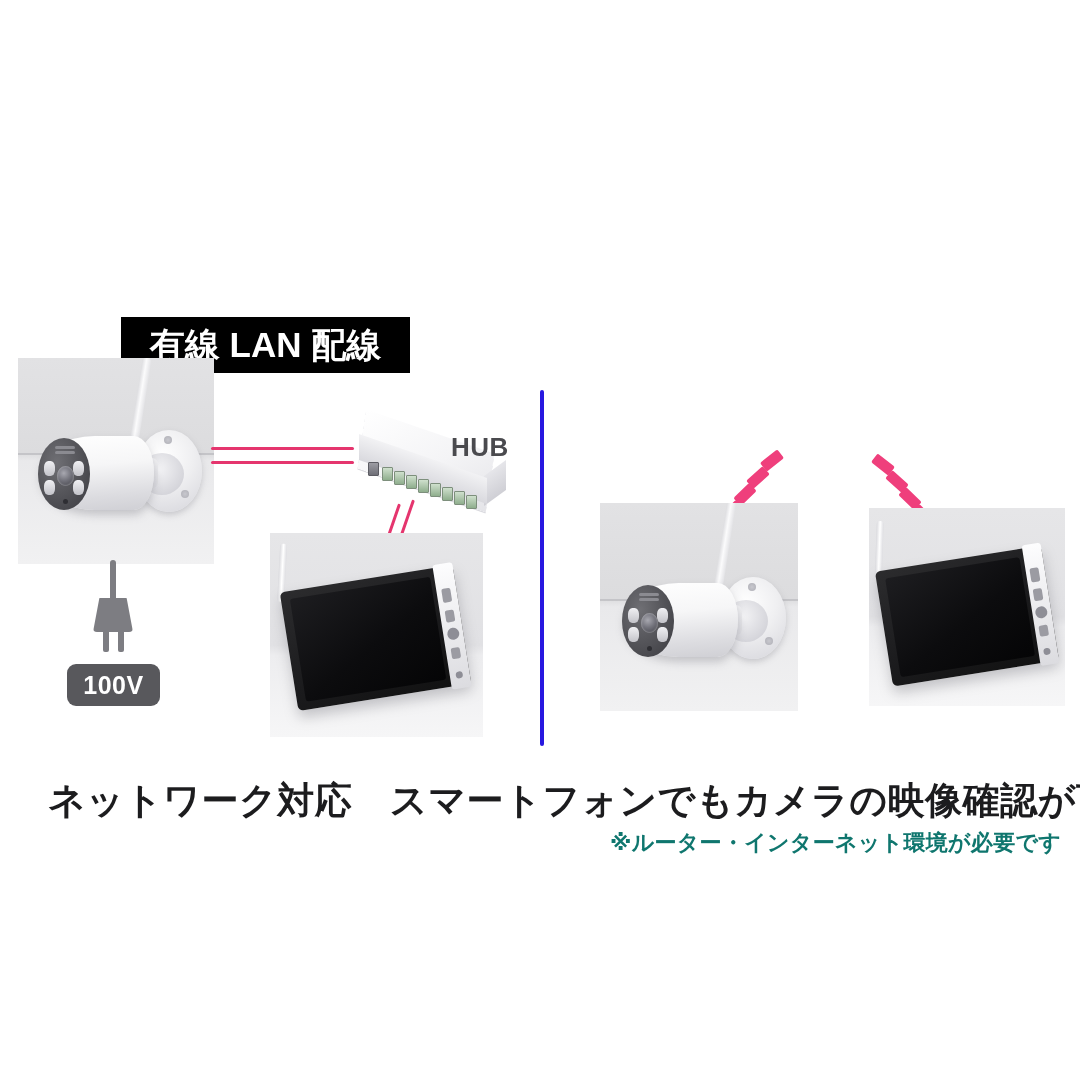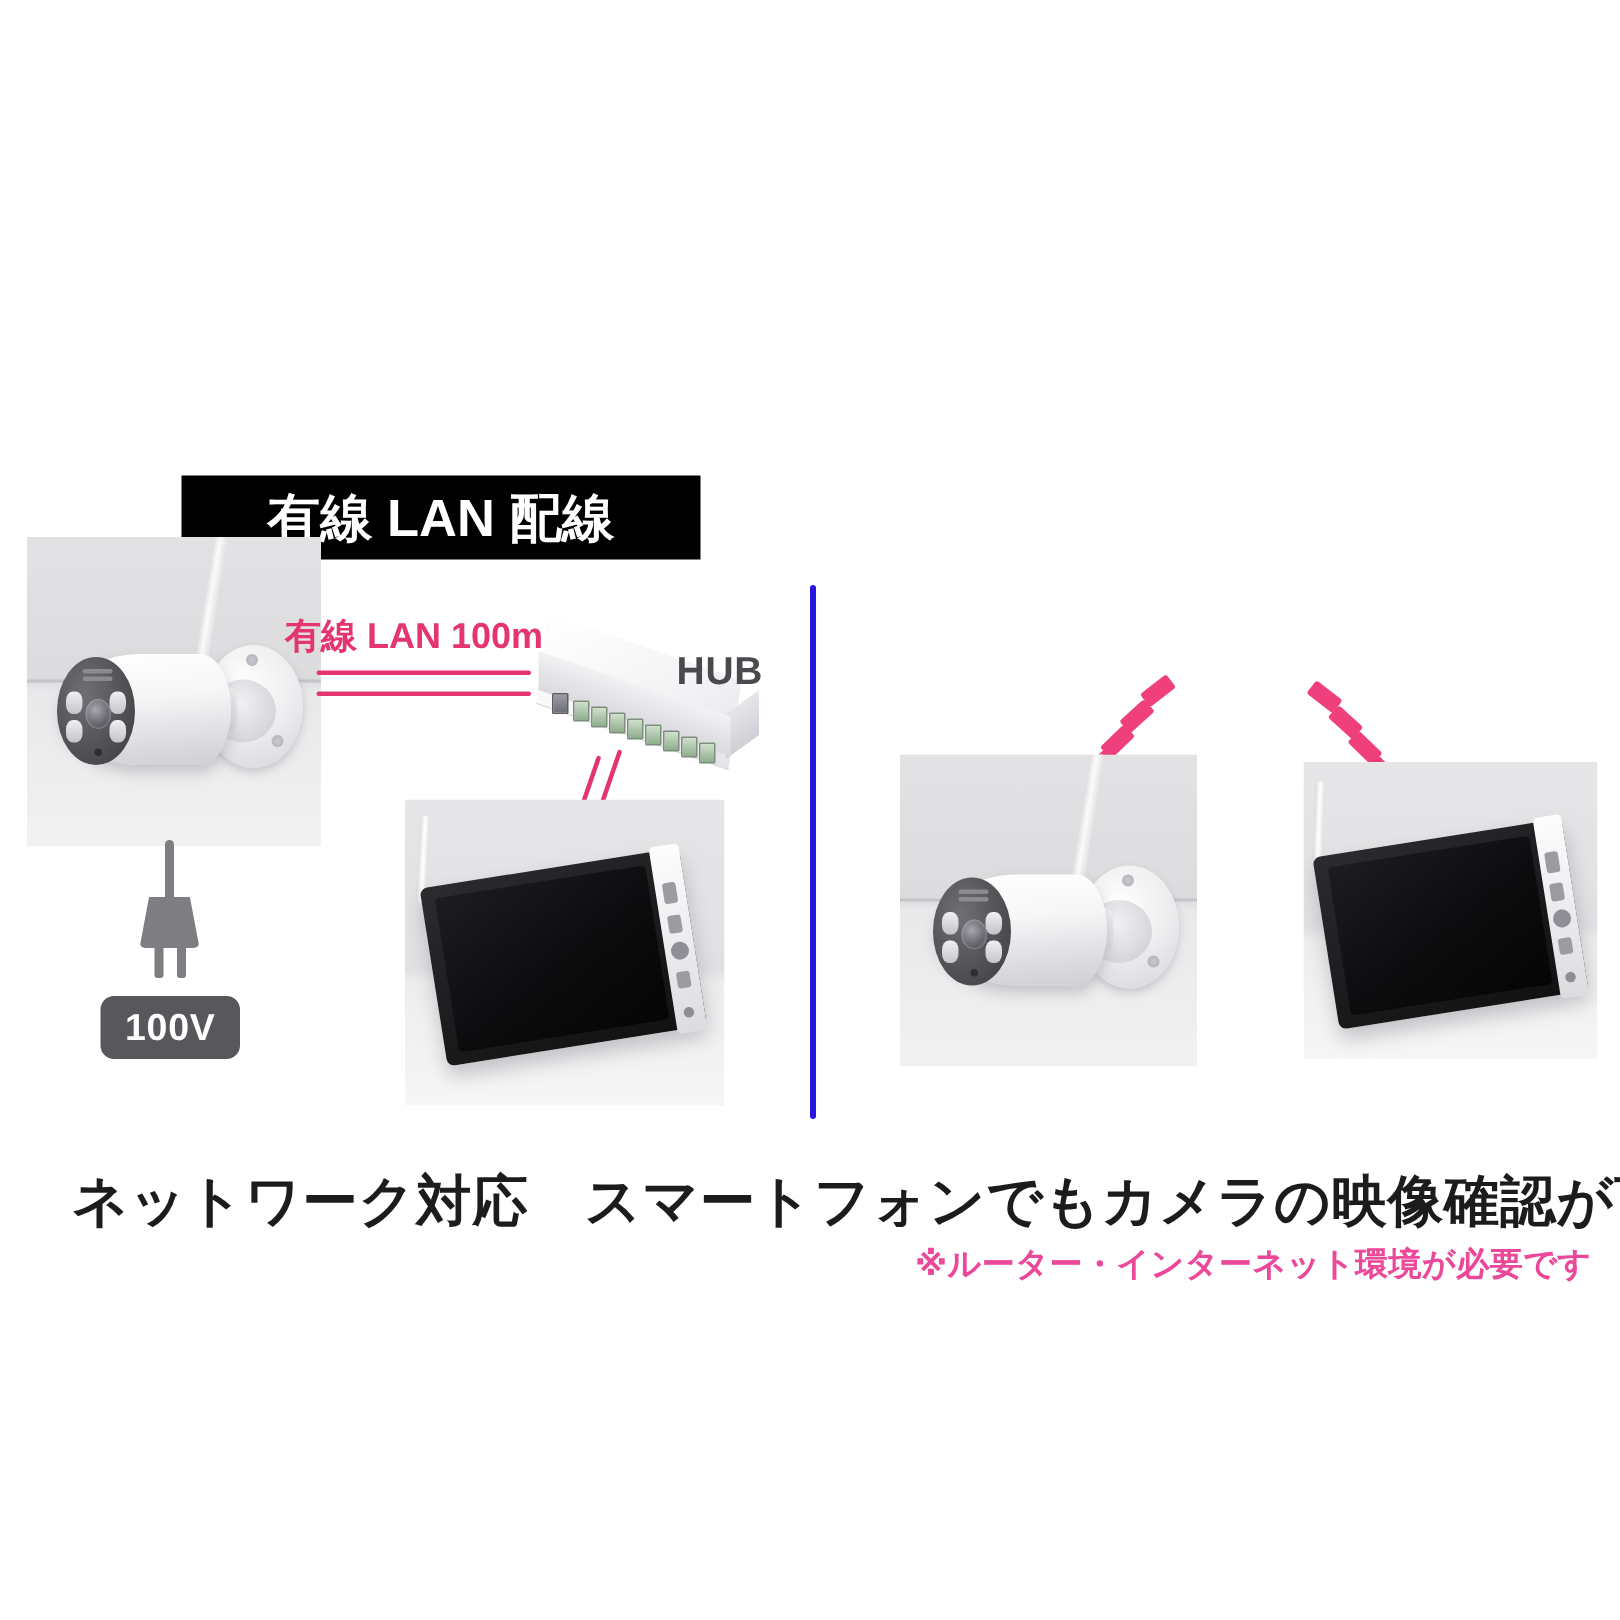--- a/index.html
+++ b/index.html
@@ -18,21 +18,21 @@
     font-size:47px;font-weight:bold;color:#0a0a0a;
     letter-spacing:-0.5px;line-height:1;white-space:nowrap;
   }
 
   
   .hdr-bar{
     position:absolute;background:#000;
     display:flex;align-items:center;justify-content:center;
     color:#fff;font-weight:bold;white-space:nowrap;
   }
-  #hdr-lan{left:121px;top:317px;width:346px;height:56px;font-size:35px;}
+  #hdr-lan{left:121px;top:317px;width:289px;height:56px;font-size:35px;}
   #hdr-wifi{left:672px;top:319px;width:291px;height:57px;font-size:35px;}
 
   
   .divider{
     position:absolute;left:540px;top:390px;width:4px;height:356px;
     background:#2718e0;border-radius:2px;
   }
 
   
   .photo{position:absolute;overflow:hidden;}
@@ -187,21 +187,21 @@
   }
 
   
   #cap-main{
     position:absolute;left:48px;top:776px;
     font-size:37px;font-weight:bold;color:#1c1c1e;
     letter-spacing:.5px;white-space:nowrap;
   }
   #cap-note{
     position:absolute;left:610px;top:828px;
-    font-size:22px;font-weight:bold;color:#ec4899;
+    font-size:22px;font-weight:bold;color:#0f766e;
     letter-spacing:.3px;white-space:nowrap;
   }
 </style>
 </head>
 <body>
 
 <div id="stage">
 
 
   <div class="hdr-bar" id="hdr-lan">
@@ -231,21 +231,20 @@
       <div class="grill" style="left:37px;top:93px;width:20px;height:3px;"></div>
       <div class="led" style="left:26px;top:103px;width:11px;height:15px;"></div>
       <div class="led" style="left:26px;top:122px;width:11px;height:15px;"></div>
       <div class="led" style="left:55px;top:103px;width:11px;height:15px;"></div>
       <div class="led" style="left:55px;top:122px;width:11px;height:15px;"></div>
       <div class="lens" style="left:39px;top:108px;width:17px;height:20px;"></div>
       <div class="mic" style="left:45px;top:141px;width:5px;height:5px;"></div>
     </div>
   </div>
 
-  <div id="wlan-lbl">有線 LAN 100m</div>
   <div class="pinkline" style="left:211px;top:447px;width:143px;height:3px;"></div>
   <div class="pinkline" style="left:211px;top:461px;width:143px;height:3px;"></div>
 
   <div id="hub">
     <div class="topFace"></div>
     <div class="rightFace"></div>
     <div class="frontFace"></div>
     <div class="ports">
       <div class="prt dark" style="left:0px;top:0px;"></div>
       <div class="prt" style="left:14px;top:5px;"></div>

